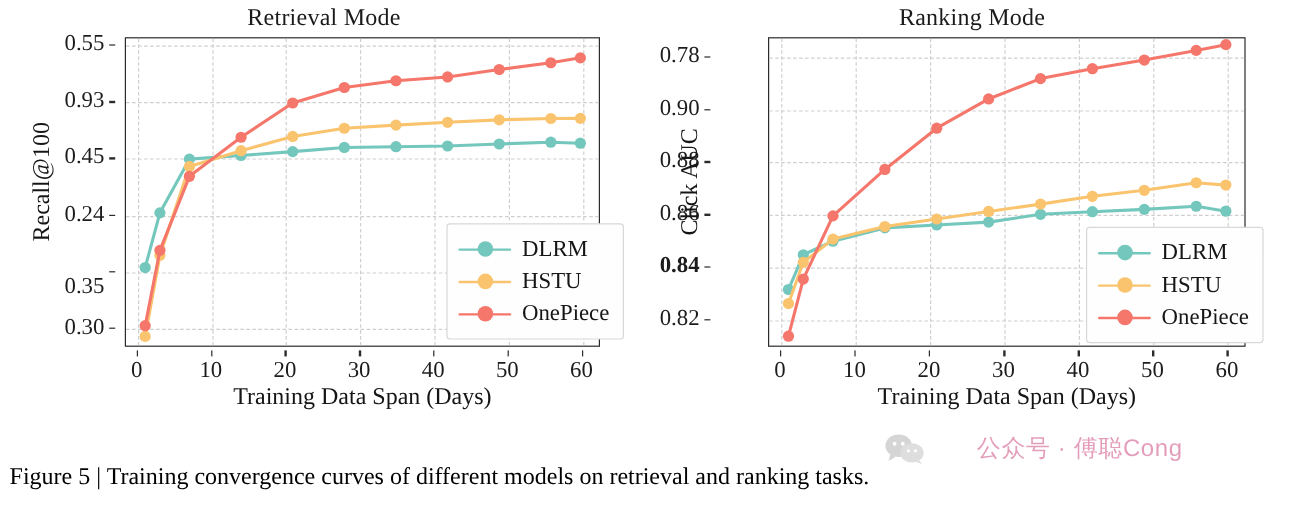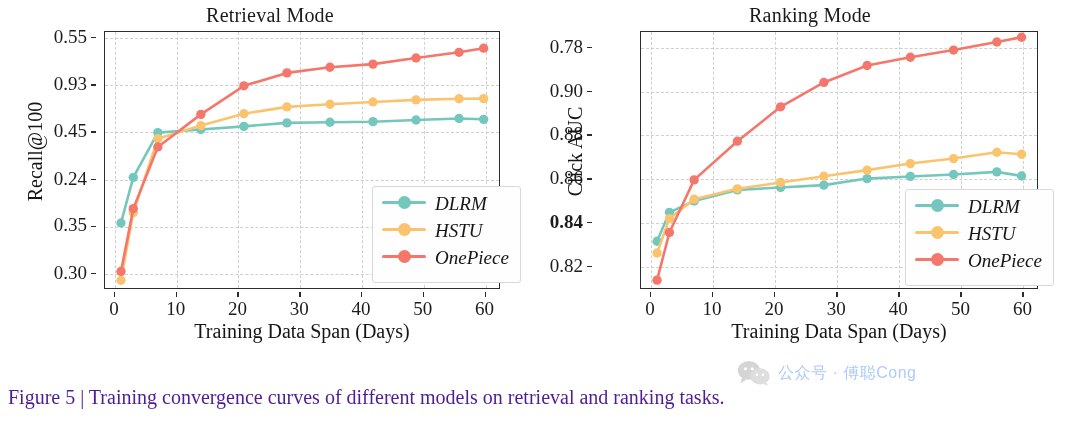--- a/index.html
+++ b/index.html
@@ -127,23 +127,22 @@
     background: #fefefe;
     border: 1px solid #d8d8d8;
     border-radius: 3px;
     padding: 7px 11px 7px 9px;
   }
   #legend-left  { left: 372px; top: 186px; }
   #legend-right { left: 905px; top: 189px; }
 
   .legend-row {
     display: flex;
-    align-items: flex-start;
+    align-items: center;
     height: 27px;
-    font-style: italic;
   }
   .legend-swatch {
     position: relative;
     width: 44px; height: 16px;
     margin-right: 9px;
     flex: 0 0 auto;
   }
   .legend-swatch i {
     position: absolute;
     left: 0; right: 0; top: 7px;
@@ -165,40 +164,41 @@
     white-space: nowrap;
     line-height: 1;
   }
 
   
   #caption {
     position: absolute;
     left: 8px;
     top: 386px;
     font-size: 20px;
-    color: #4c1d95;
+    color: #000000;
     white-space: nowrap;
   }
 
   
   #watermark {
     position: absolute;
     left: 737px;
     top: 360px;
     display: flex;
     align-items: center;
     opacity: .42;
   }
   #watermark .wm-icon { width: 34px; height: 26px; margin-right: 7px; flex: 0 0 auto; }
   #watermark .wm-text {
     font-family: "Liberation Sans", "DejaVu Sans", sans-serif;
-    font-size: 16px;
-    color: #3b82f6;
+    font-size: 20px;
+    color: #be185d;
     white-space: nowrap;
     letter-spacing: .5px;
+    margin-left: 36px;
   }
 </style>
 </head>
 <body>
 
 <div id="figure">
 
   <div class="panel" id="panel-left">
     <div class="panel-title">Retrieval Mode</div>
 
@@ -260,21 +260,21 @@
             <circle cx="312.60" cy="26.13" r="4.7" fill="#f5766a"></circle>
             <circle cx="355.84" cy="20.47" r="4.7" fill="#f5766a"></circle>
             <circle cx="380.56" cy="16.32" r="4.7" fill="#f5766a"></circle>
           </g>
         </svg>
     </div>
 
     <div class="yticks-holder" id="yticks-left">
         <div class="ytick" style="top: 241.963px; right: 9px;">0.30</div>
         <div class="tickmark y" style="top: 241.963px; right: 0px;"></div>
-        <div class="ytick" style="top: 194px; right: 9px;">0.35</div>
+        <div class="ytick" style="top: 208px; right: 9px;">0.35</div>
         <div class="tickmark y" style="top: 194.797px; right: 0px;"></div>
         <div class="ytick" style="top: 147.631px; right: 9px;">0.24</div>
         <div class="tickmark y" style="top: 147.631px; right: 0px;"></div>
         <div class="ytick" style="top: 100.464px; right: 9px;">0.45</div>
         <div class="tickmark y" style="top: 100.464px; right: 0px;"></div>
         <div class="ytick" style="top: 53.298px; right: 9px;">0.93</div>
         <div class="tickmark y" style="top: 53.298px; right: 0px;"></div>
         <div class="ytick" style="top: 6.13163px; right: 9px;">0.55</div>
         <div class="tickmark y" style="top: 6.13163px; right: 0px;"></div>
       </div>

